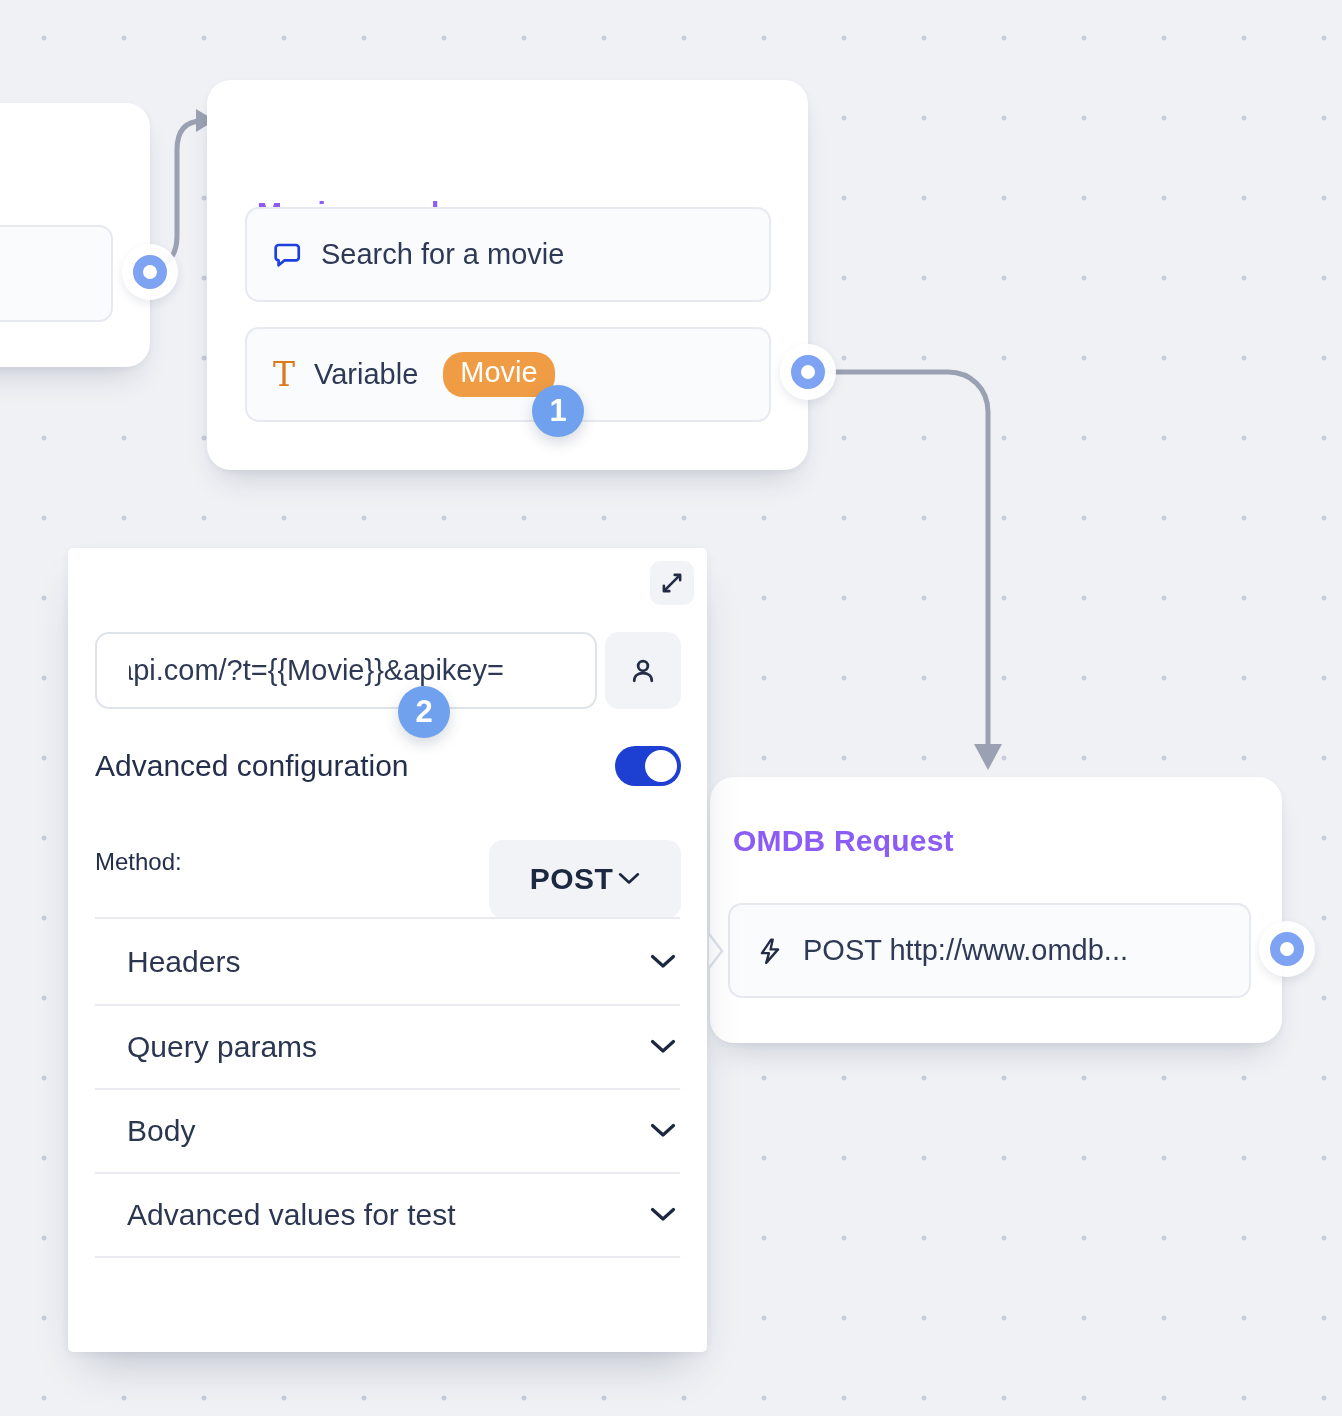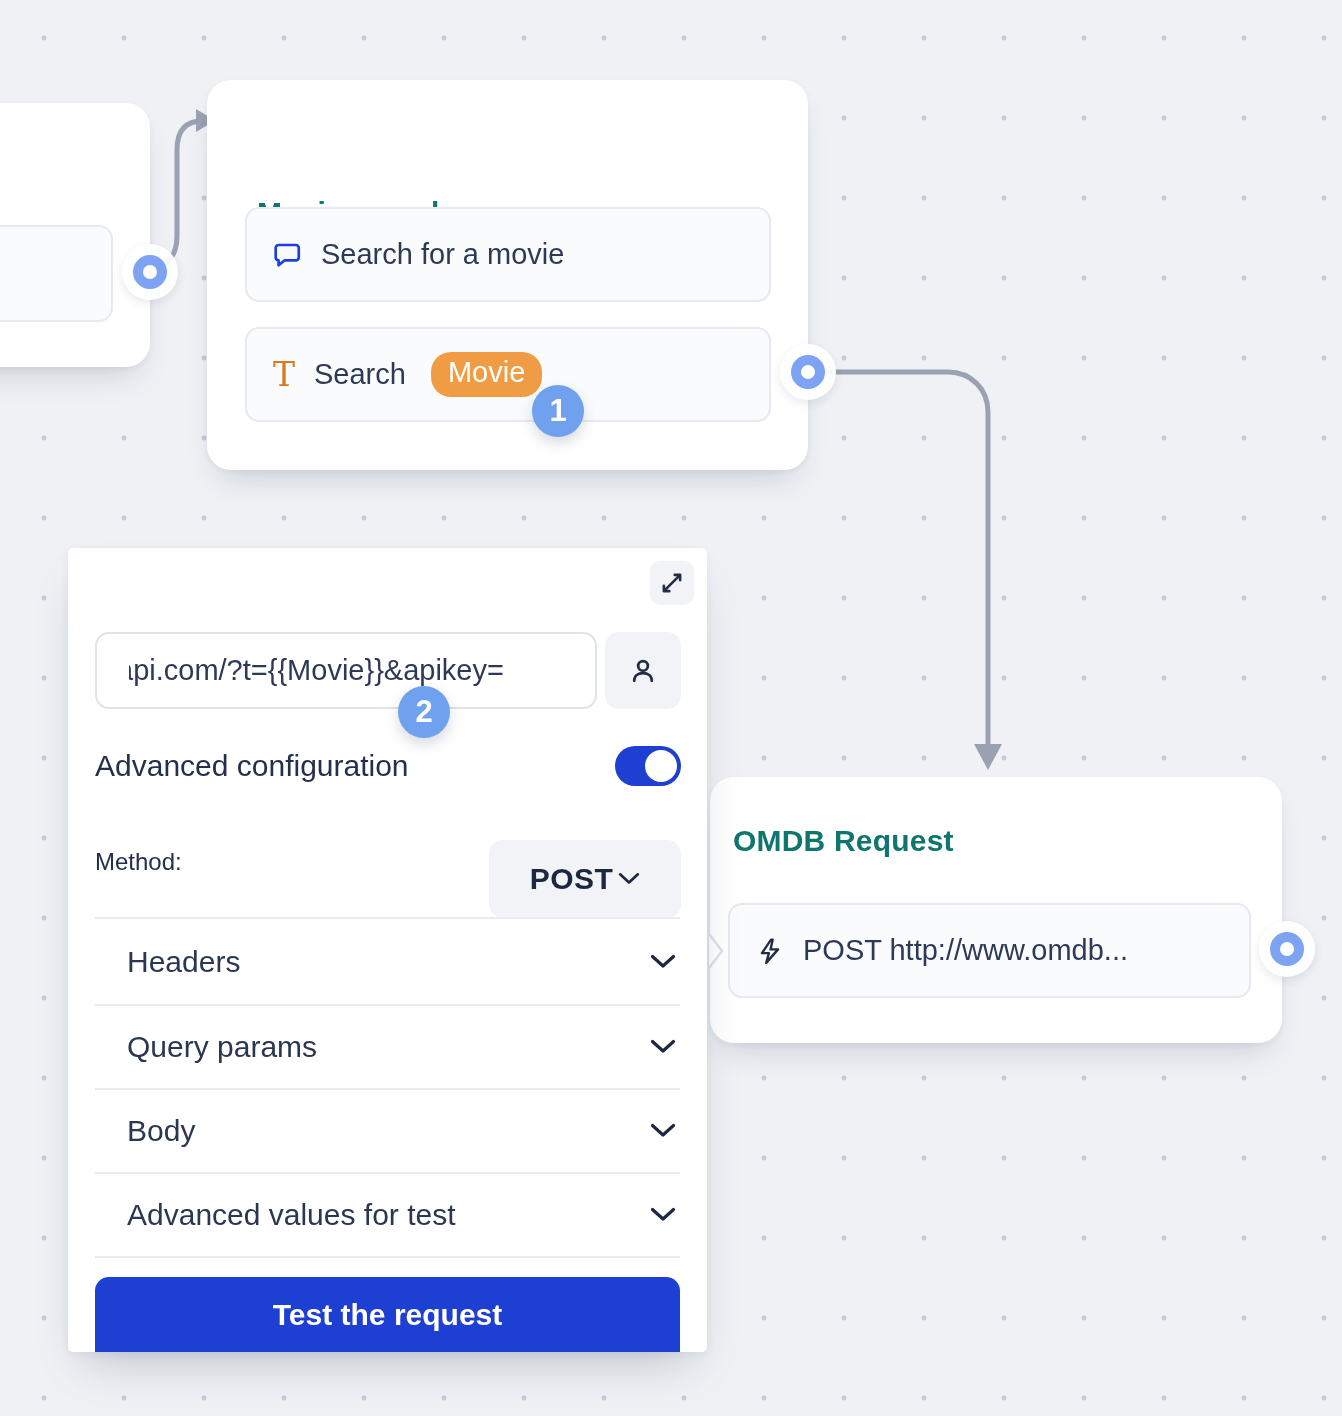--- a/index.html
+++ b/index.html
@@ -15,21 +15,21 @@
     background-size:80px 80px;
     background-position:4px -2px;
     padding-left:28px;
   }
   svg.wires{position:absolute;left:0;top:0;z-index:1;}
   .card{
     position:absolute;background:#fff;border-radius:24px;z-index:2;
     box-shadow:0 18px 32px -14px rgba(40,52,84,.22),0 2px 6px rgba(40,52,84,.05);
   }
   .card-title{
-    position:absolute;font-size:30px;font-weight:700;color:#0f766e;letter-spacing:.2px;
+    position:absolute;font-size:30px;font-weight:700;color:#8b5cf6;letter-spacing:.2px;
   }
   .node-item{
     position:absolute;display:flex;align-items:center;gap:19px;
     background:#fafbfd;border:2px solid #e6e9f0;border-radius:14px;
     box-sizing:border-box;padding:0 26px;
   }
   .node-item .item-label{font-size:29px;color:#2e3a55;white-space:nowrap;}
   .var-chip{
     background:#f09c44;color:#fff;font-size:29px;border-radius:20px;
     padding:5px 17px 9px;margin-left:6px;line-height:1.1;
@@ -115,21 +115,21 @@
       <span style="display:flex;">
         <svg width="29" height="29" viewBox="0 0 26 26">
           <path d="M5 4.5h15.5a2.6 2.6 0 0 1 2.6 2.6v8.6a2.6 2.6 0 0 1-2.6 2.6H10.2l-5.2 4.4v-4.4h0a2.6 2.6 0 0 1-2.6-2.6V7.1A2.6 2.6 0 0 1 5 4.5z" fill="none" stroke="#1b3fe0" stroke-width="2.4" stroke-linejoin="round"></path>
         </svg>
       </span>
       <span class="item-label">Search for a movie</span>
     </div>
 
     <div class="node-item" style="left:38px;top:247px;width:526px;height:95px;">
       <span class="t-glyph">T</span>
-      <span class="item-label">Search</span>
+      <span class="item-label">Variable</span>
       <span class="var-chip">Movie</span>
     </div>
   </div>
   <div class="port" style="left:780px;top:344px;">
     <div class="ring"></div>
   </div>
   <div class="step-badge" style="left:532px;top:385px;">1</div>
 
   <div class="card" style="left:710px;top:777px;width:572px;height:266px;">
     <div class="card-title" style="left:23px;top:47px;">OMDB Request</div>
@@ -203,18 +203,17 @@
         </svg>
       </div>
       <div class="section-row">
         <span class="sec-label">Advanced values for test</span>
         <svg width="26" height="16" viewBox="0 0 26 16">
           <polyline points="2.5,2.5 13,12 23.5,2.5" fill="none" stroke="#1c2840" stroke-width="3.2" stroke-linecap="round" stroke-linejoin="round"></polyline>
         </svg>
       </div>
     </div>
 
-    <button class="test-btn">Test the request</button>
   </div>
 
   <div class="step-badge" style="left:398px;top:686px;">2</div>
 
 </div>
 
 </body></html>

